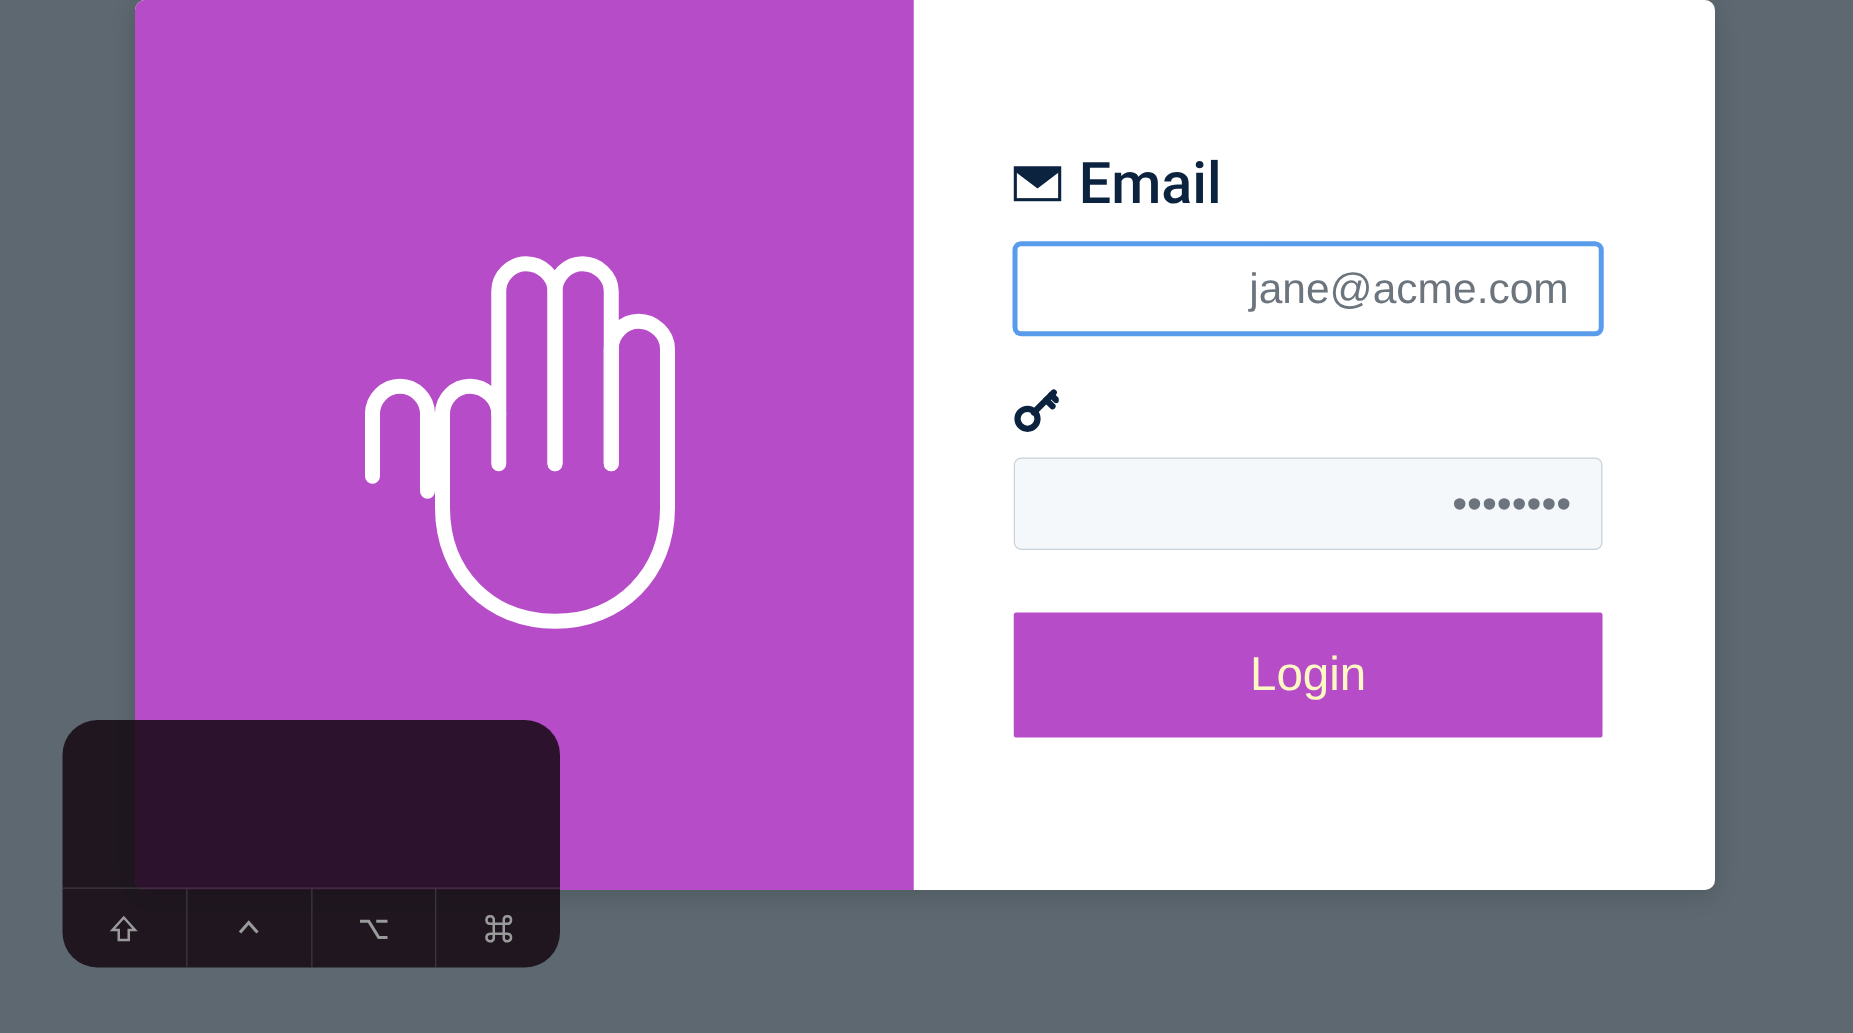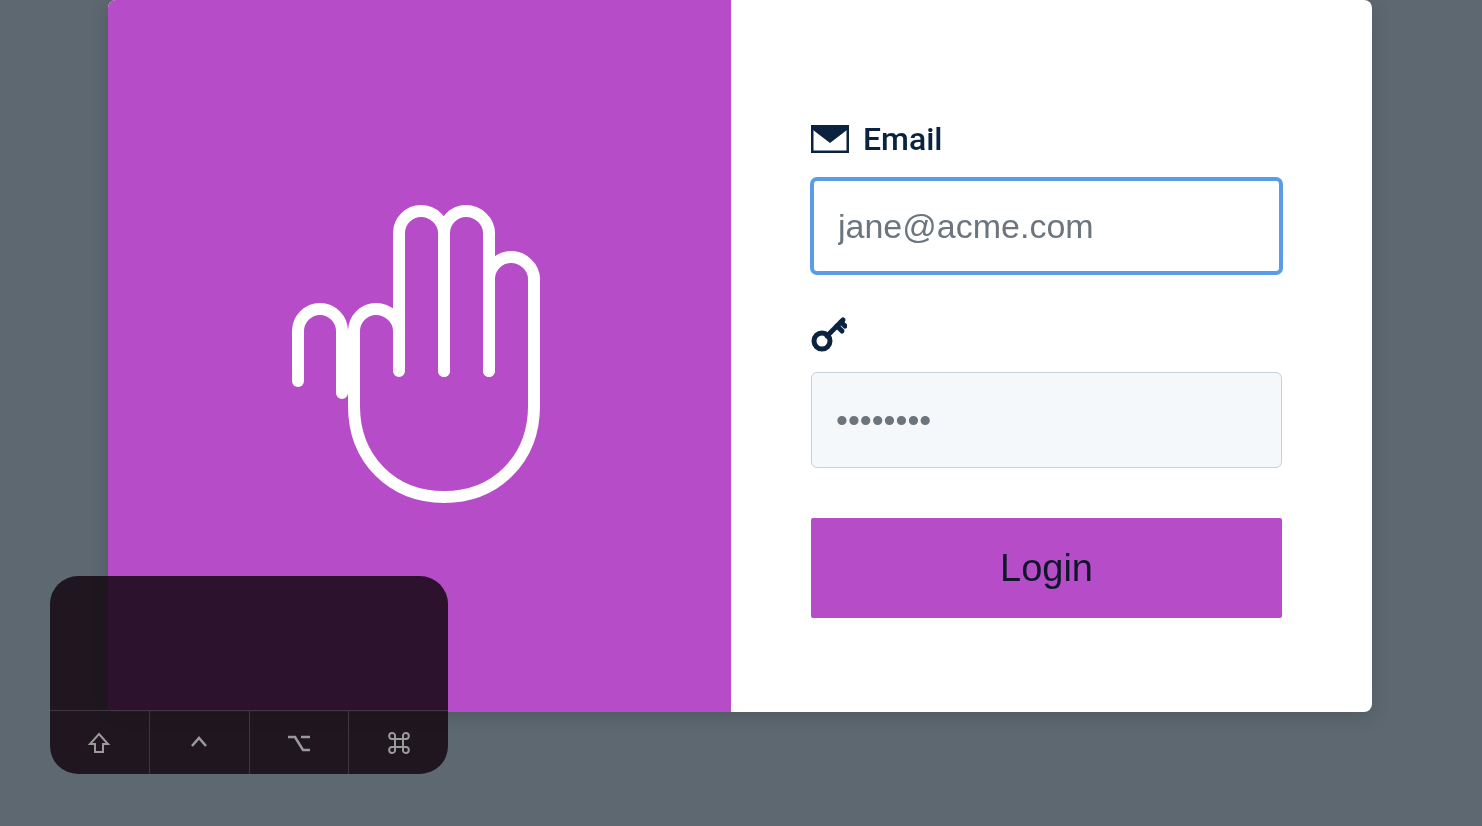--- a/index.html
+++ b/index.html
@@ -49,53 +49,54 @@
     .field-group {
       margin-bottom: 42px;
     }
     .field-label {
       display: flex;
       align-items: center;
       gap: 14px;
       margin-bottom: 20px;
     }
     .label-text {
-      font-size: 32px;
+      font-size: 46px;
       font-weight: 500;
       color: #0c2340;
     }
     .label-icon {
       color: #0c2340;
       display: inline-flex;
       align-items: center;
     }
     .text-input {
       width: 100%;
-      height: 96px;
+      height: 74px;
       padding: 0 24px;
       font-size: 34px;
       color: #6c757d;
       border: 1px solid #c8d0da;
       border-radius: 6px;
       background: #f5f8fb;
       outline: none;
+      text-align: right;
     }
     .text-input.focused {
       border: 3px solid #5a9cec;
       background: #ffffff;
       box-shadow: 0 0 0 1px #5a9cec;
     }
     .text-input::placeholder {
       color: #6c757d;
     }
     .login-button {
       width: 100%;
       height: 100px;
       background-color: #b64cc8;
-      color: #0f172a;
+      color: #fef9c3;
       border: none;
       font-size: 38px;
       font-weight: 400;
       cursor: pointer;
       border-radius: 2px;
       margin-top: 8px;
     }
     .keyboard-overlay {
       position: absolute;
       left: 50px;

